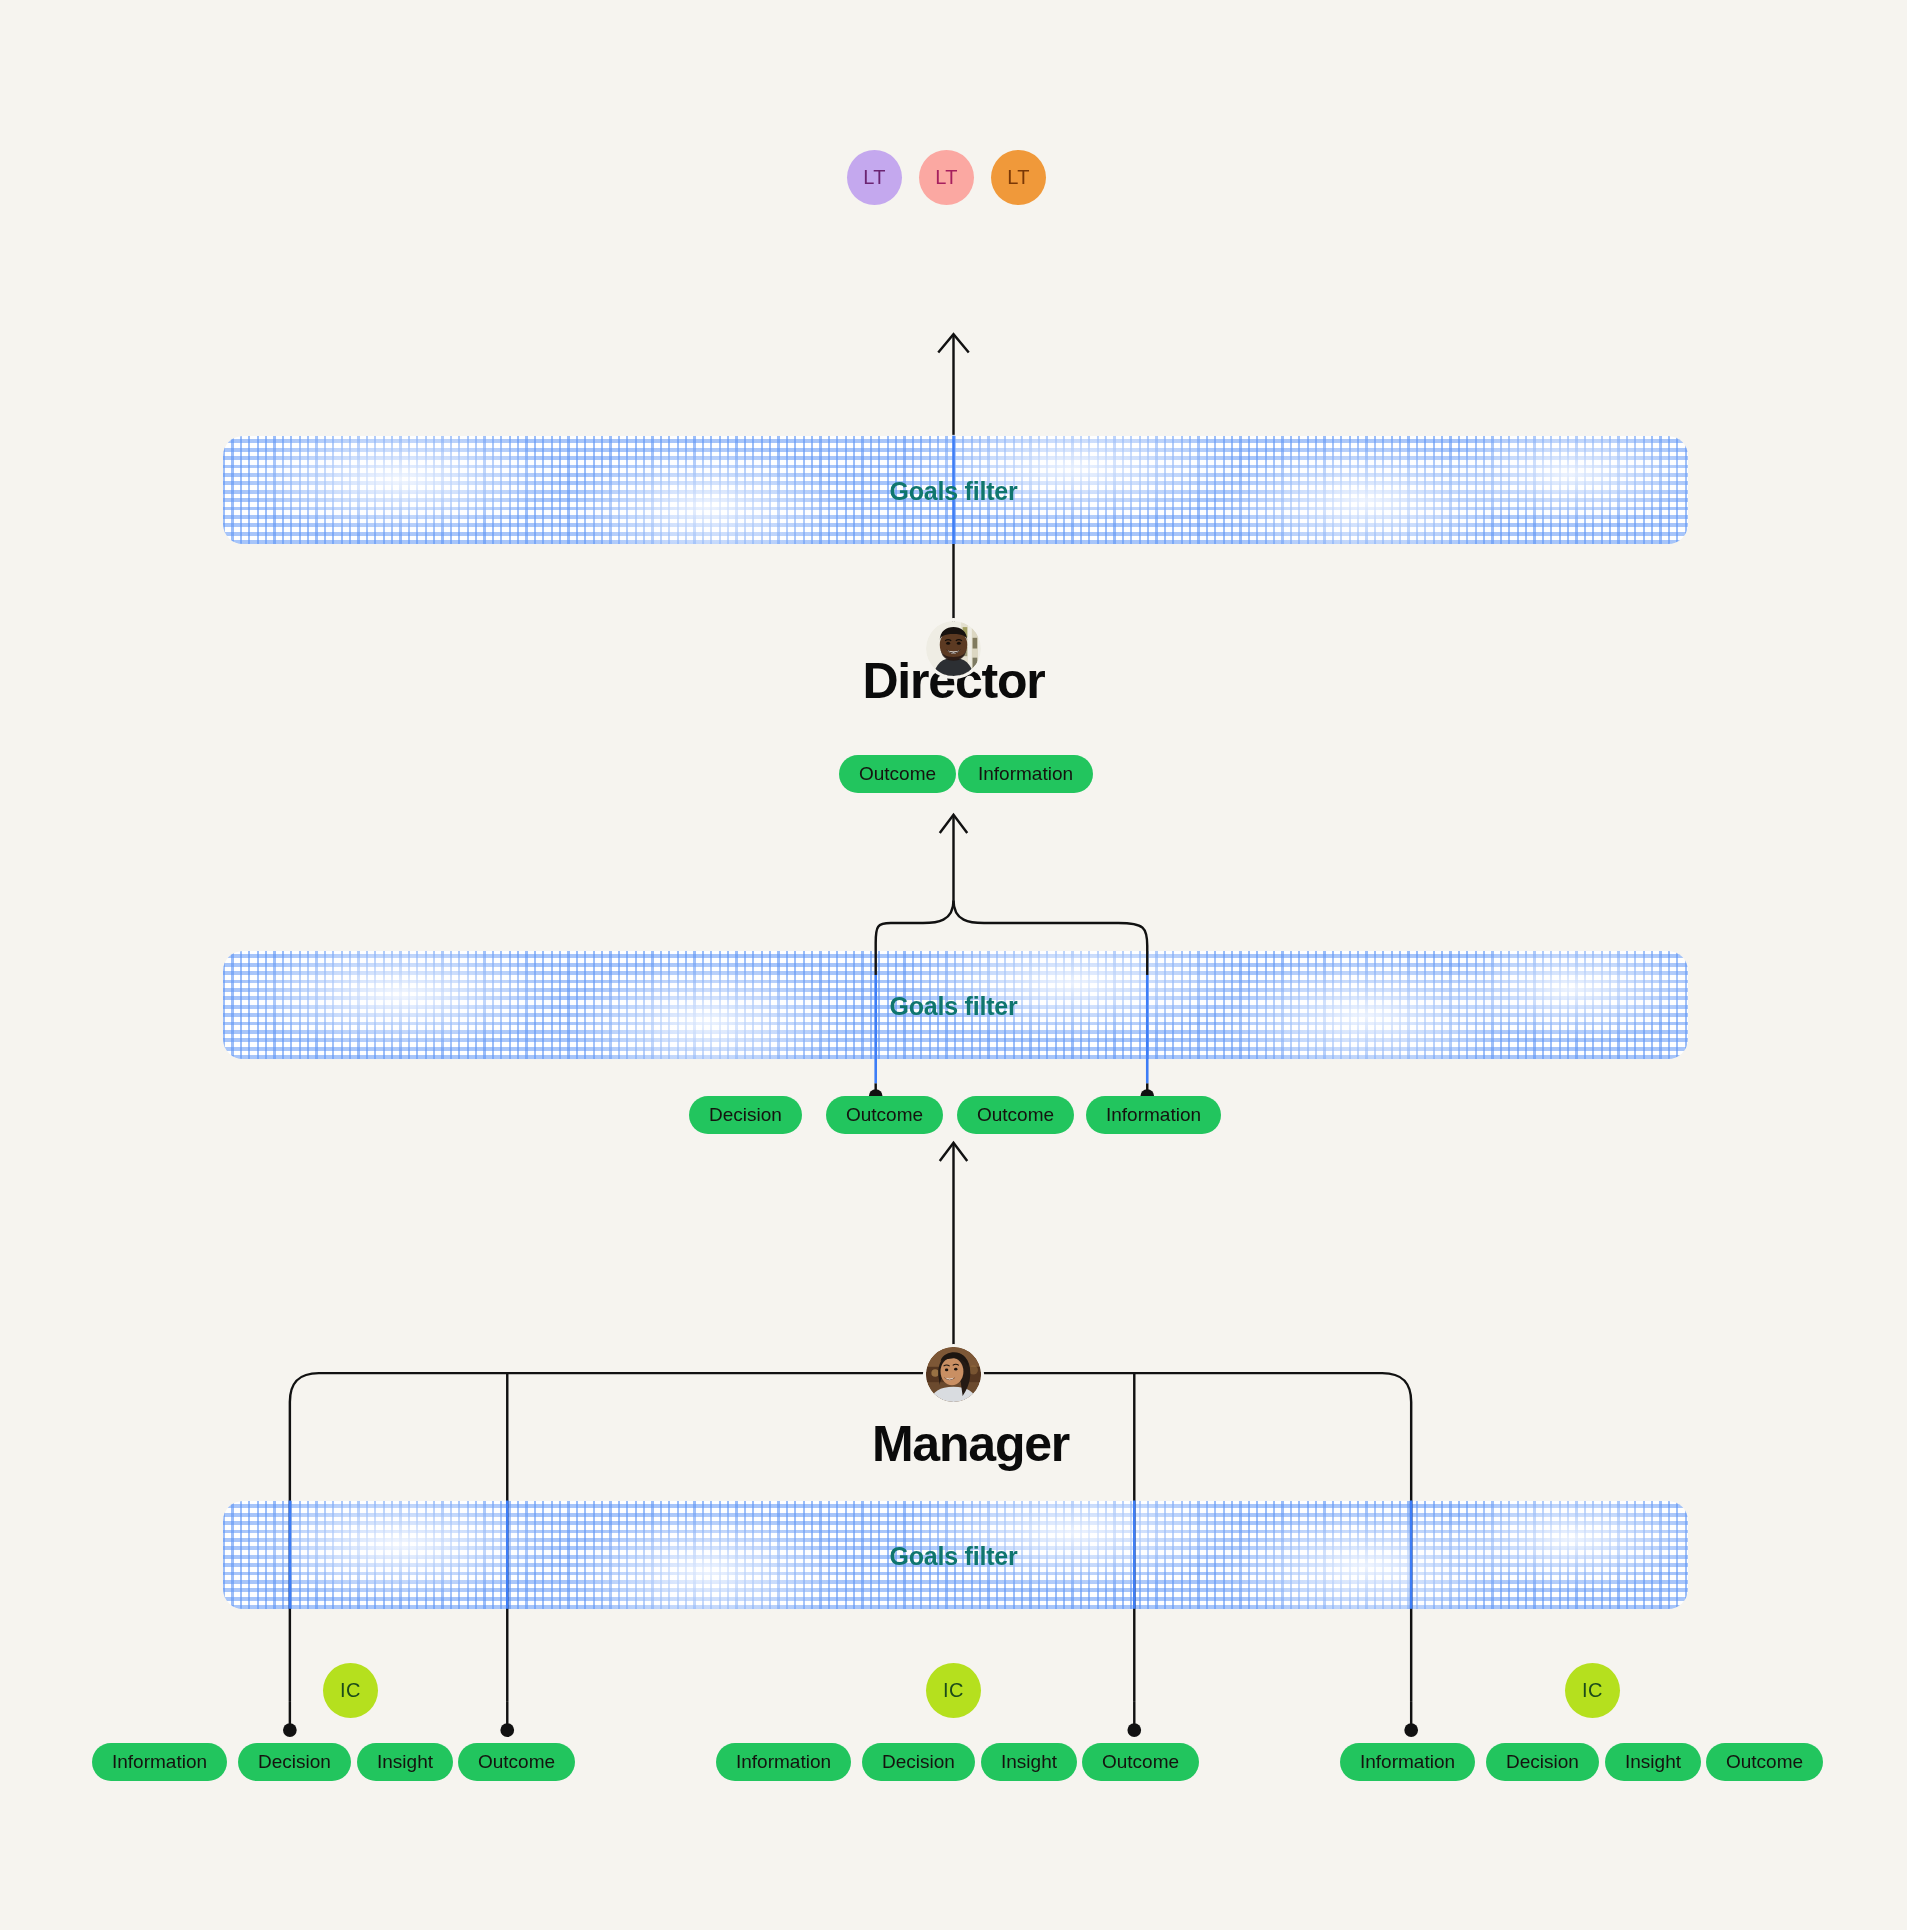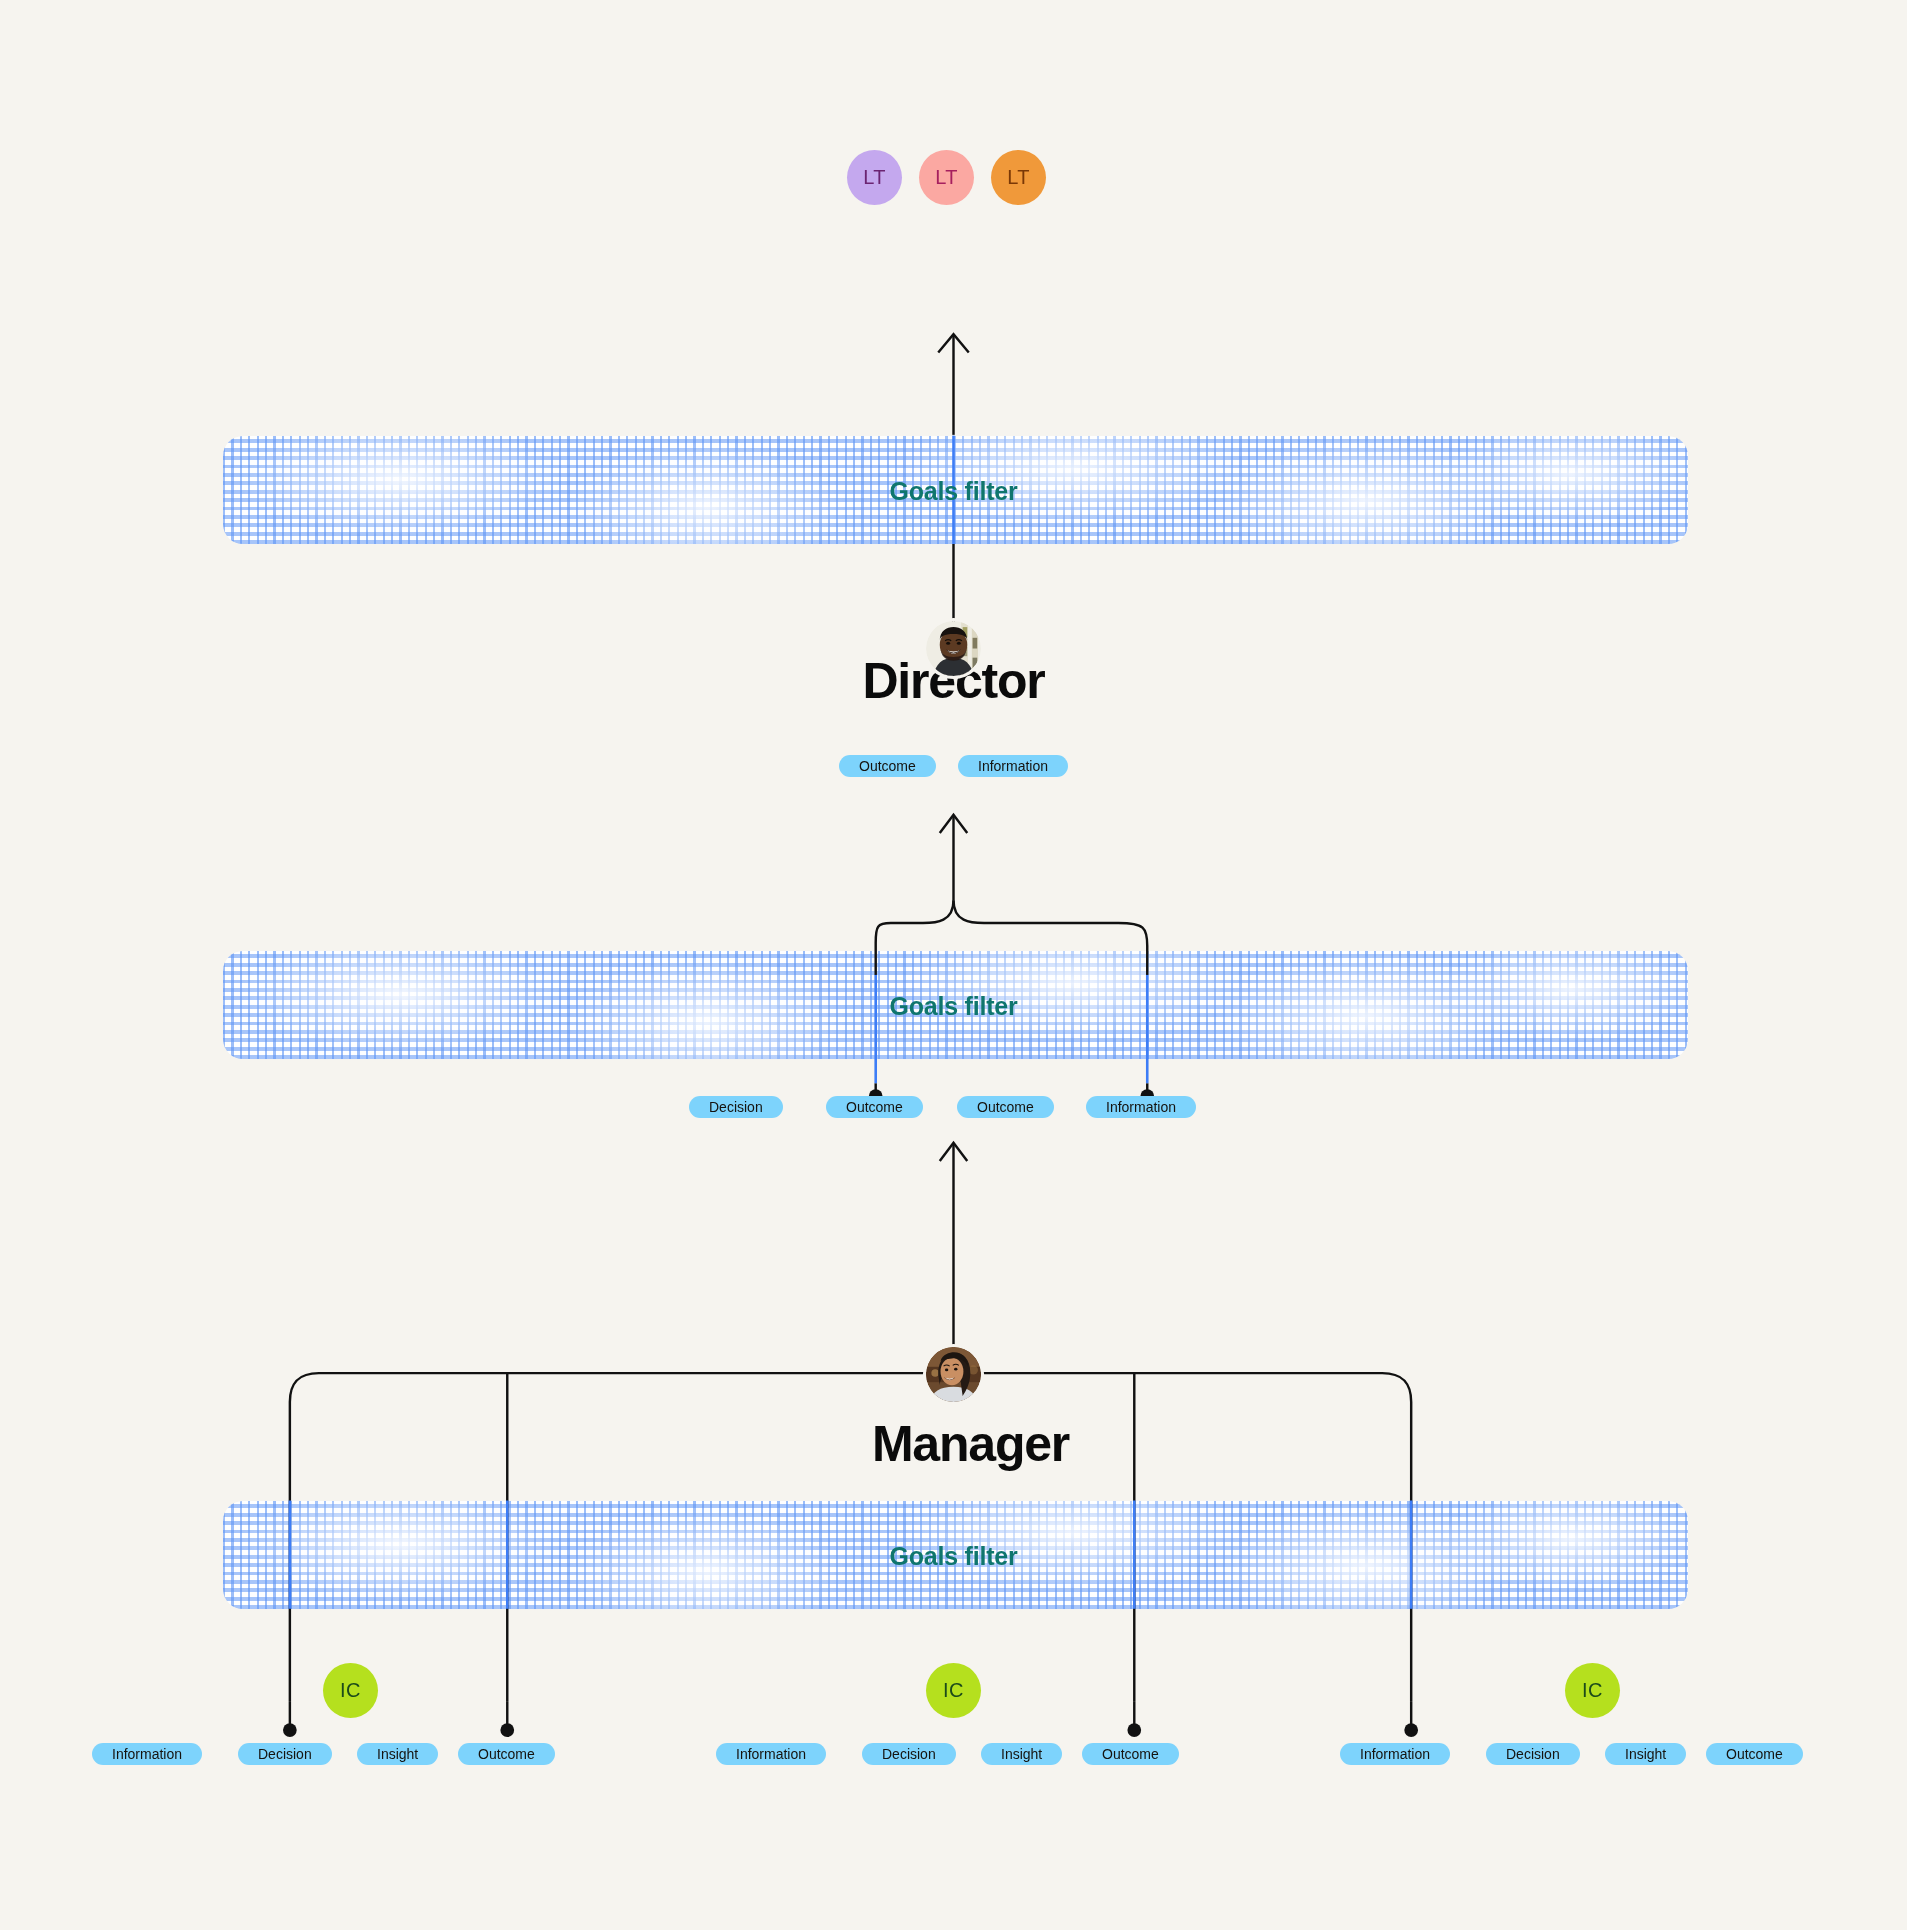--- a/index.html
+++ b/index.html
@@ -83,27 +83,27 @@
     width: 55px; height: 55px;
     border-radius: 50%;
     overflow: hidden;
     box-shadow: 0 0 0 3.1px #F6F4EF;
     position: relative;
   }
 
   
   .tag {
     position: absolute;
-    height: 22px;
+    height: 38px;
     display: flex; align-items: center; justify-content: center;
     padding: 0 20px;
     border-radius: 19px;
-    background: #7dd3fc;
+    background: #22c55e;
     color: #15130F;
-    font-size: 14px;
+    font-size: 19px;
     white-space: nowrap;
     z-index: 7;
   }
 
   
   svg.lines { position:absolute; left:0; top:0; width:1907px; height:1930px; z-index:3; }
   svg.lines-over { z-index: 5; }
   .ln { fill:none; stroke:#111111; stroke-width:3.2; }
   .ln-blue { fill:none; stroke:#3D7DF6; stroke-width:3.4; }
   .dot { fill:#111111; }

